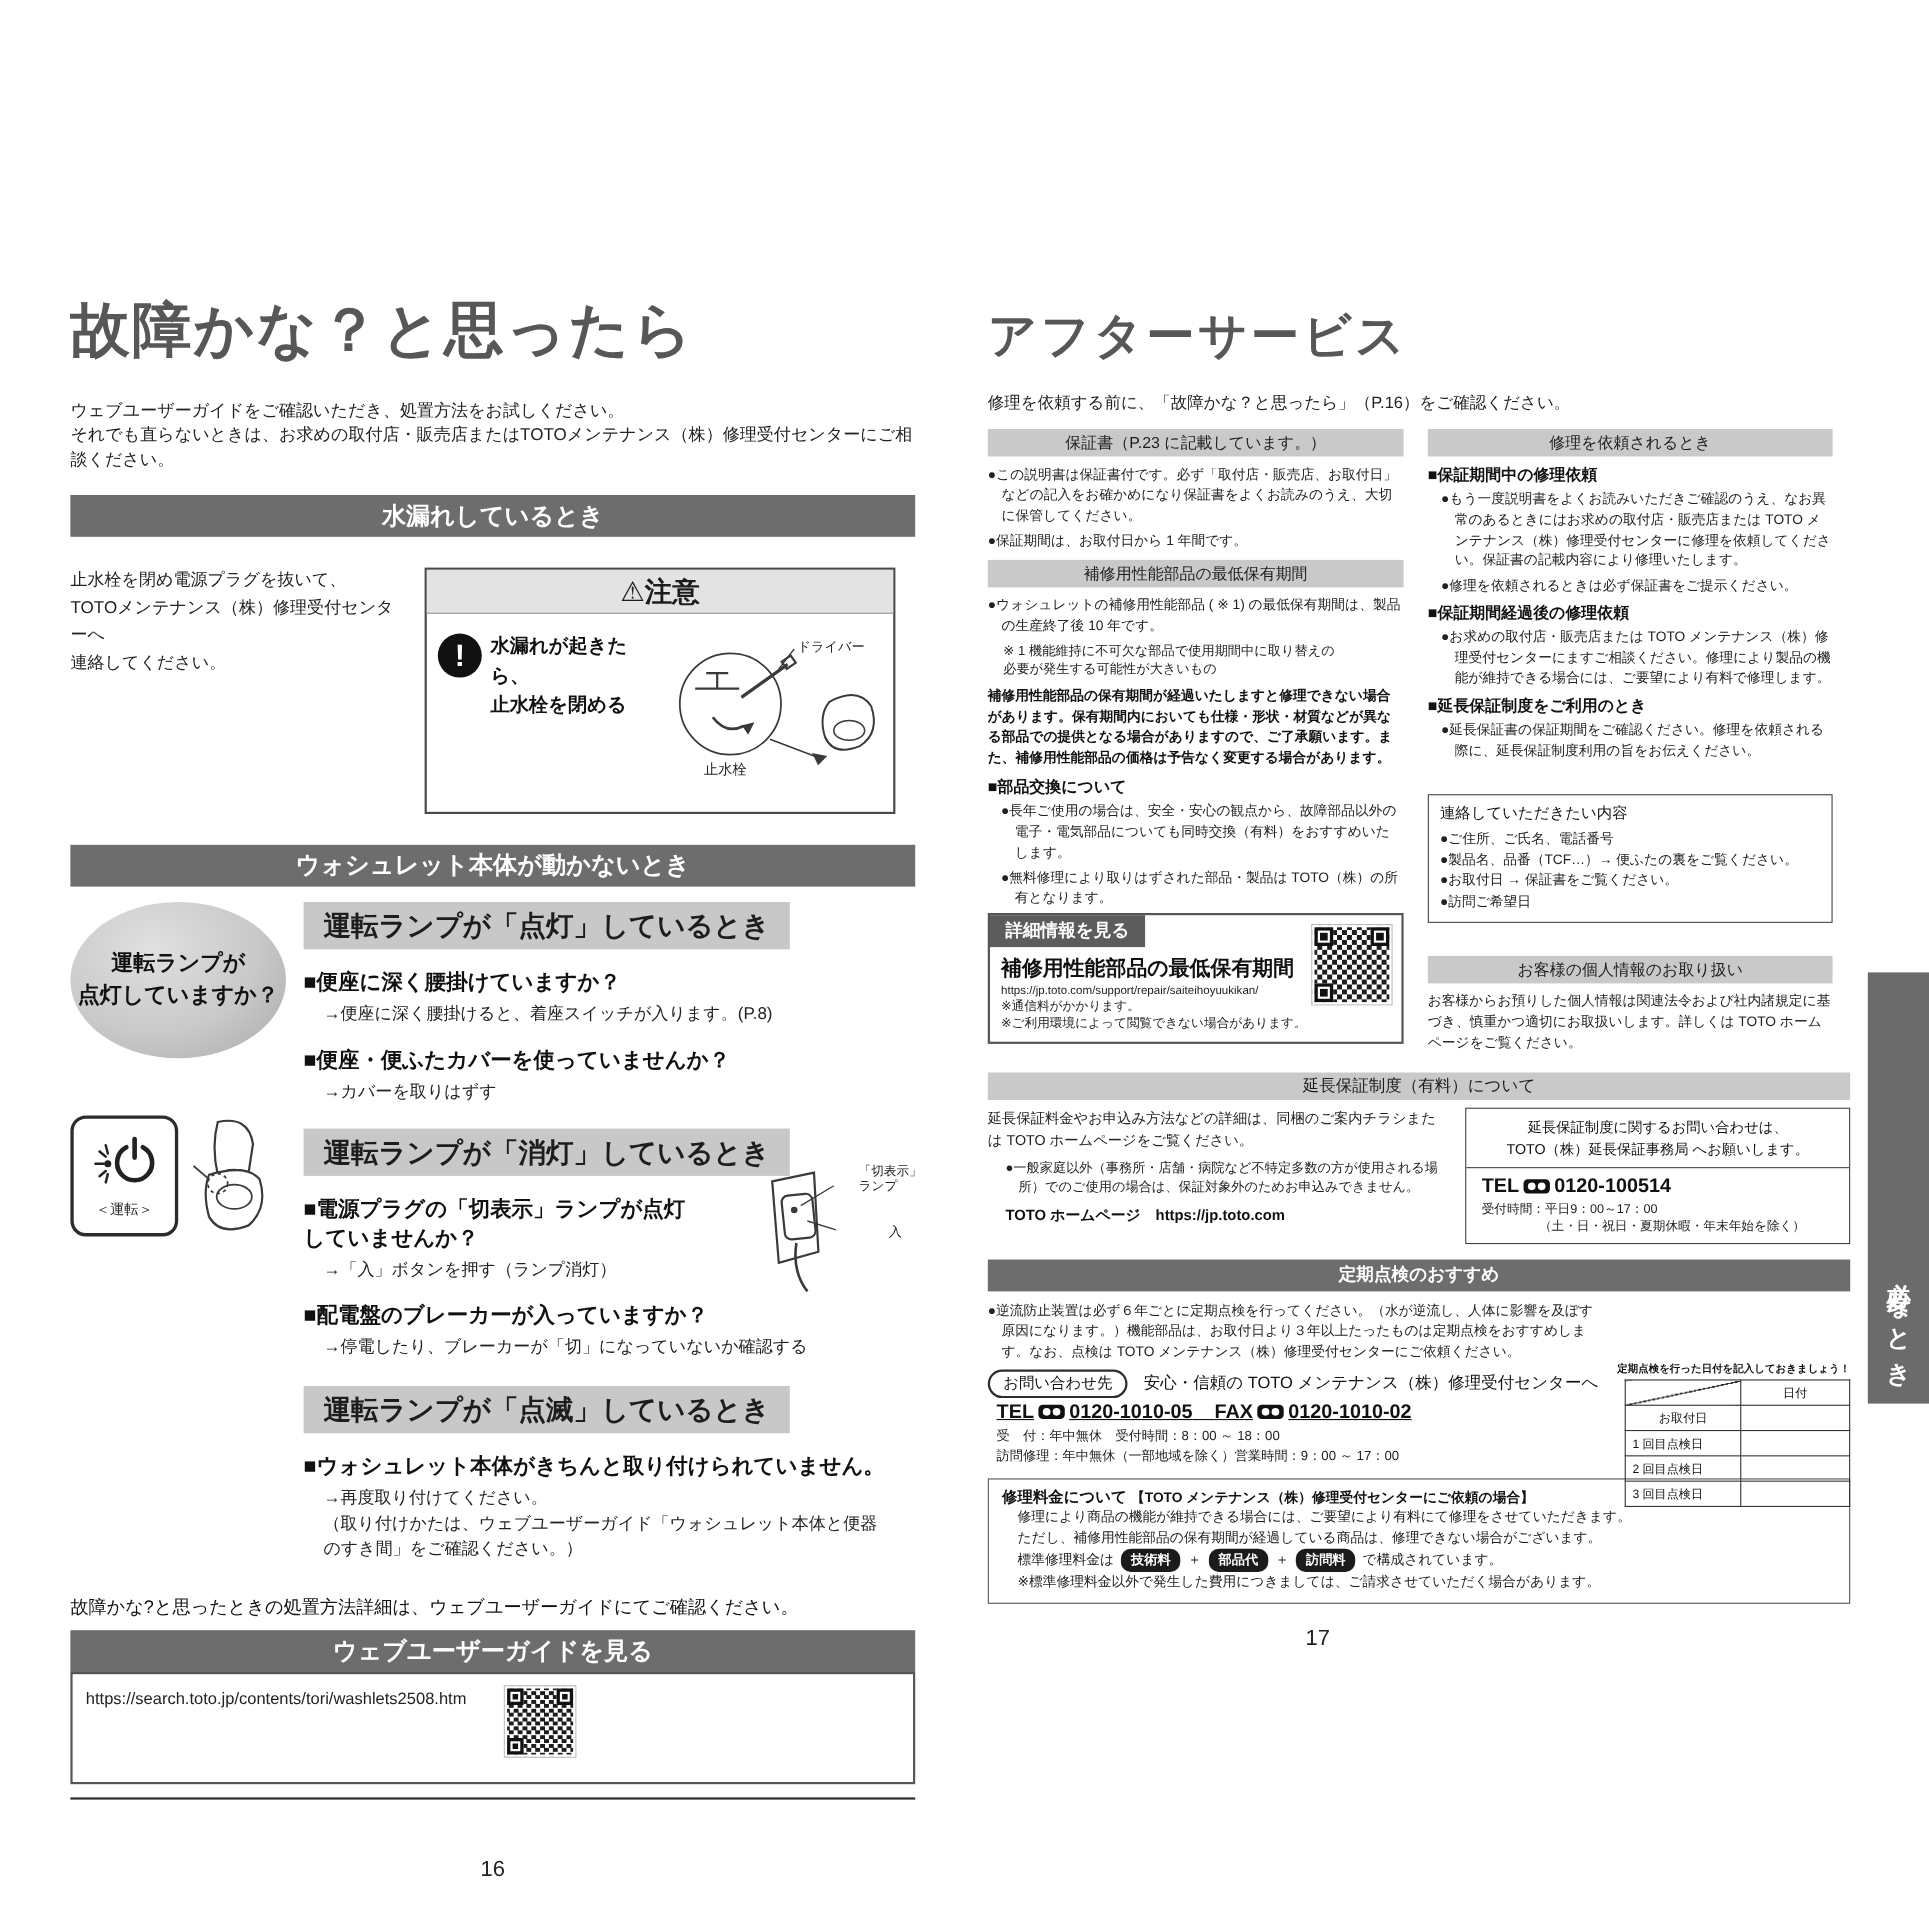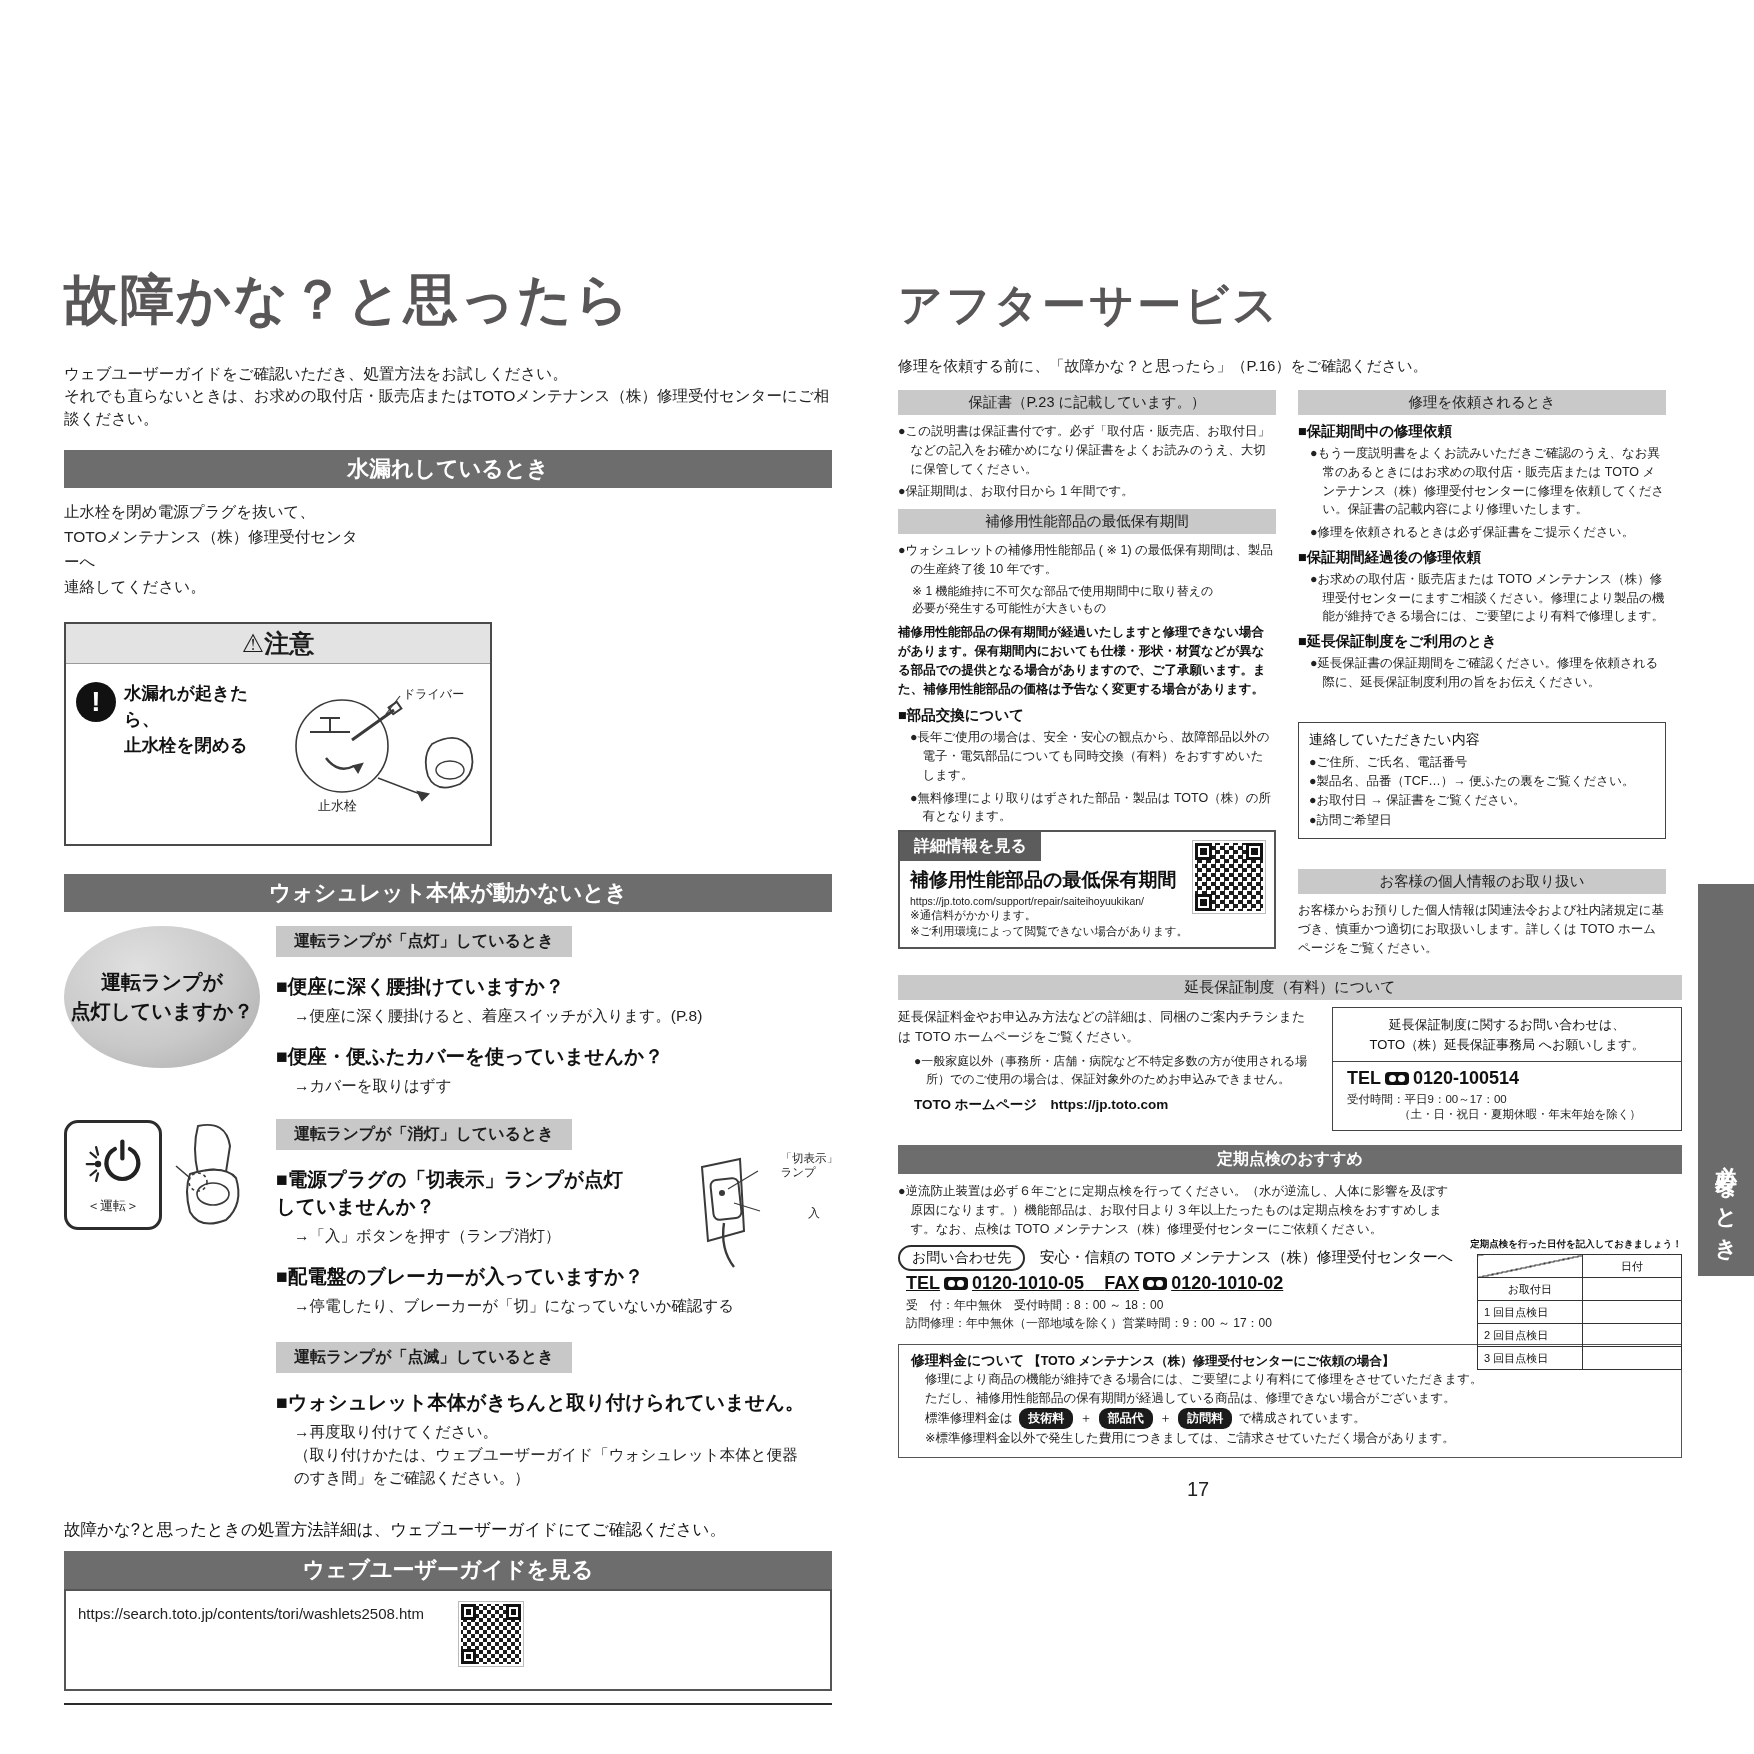--- a/index.html
+++ b/index.html
@@ -3,41 +3,41 @@
 <meta charset="utf-8">
 <style>
   html,body{margin:0;padding:0;background:#fff;}
   .canvas{position:relative;width:1754px;height:1754px;background:#ffffff;overflow:hidden;
           font-family:"Liberation Sans","DejaVu Sans",sans-serif;color:#2e2e2e;}
   .pre{white-space:pre-line;}
 
   
   .bar-dark{background:#6d6d6d;color:#fff;font-weight:bold;text-align:center;}
   .bar-sub{display:inline-block;background:#c8c8c8;color:#1d1d1d;font-weight:bold;
-           padding:5px 18px;font-size:16px;}
+           padding:5px 18px;font-size:25px;}
   .bar-lite{background:#c9c9c9;color:#1d1d1d;text-align:center;font-size:14.5px;
             padding:3px 0;margin:8px 0 7px 0;}
   .hang{padding-left:1em;text-indent:-1em;}
   .qr{position:relative;background:repeating-conic-gradient(#1c1c1c 0% 25%,#ffffff 0% 50%);
       background-size:12.5% 12.5%;border:1px solid #bbb;outline:2px solid #fff;outline-offset:-3px;}
   .qf{position:absolute;width:24%;height:24%;background:#fff;border:3px solid #111;box-sizing:border-box;}
   .qf::after{content:"";position:absolute;inset:2px;background:#111;}
   .qf.tl{top:3%;left:3%;} .qf.tr{top:3%;right:3%;} .qf.bl{bottom:3%;left:3%;}
   .fd{display:inline-flex;align-items:center;gap:2px;background:#111;border-radius:4px;
       padding:3px 4px;margin:0 4px;vertical-align:2px;}
   .fd i{width:7px;height:7px;border-radius:50%;background:#fff;display:block;}
   .badge{display:inline-block;background:#1b1b1b;color:#fff;border-radius:9px;
          padding:1px 9px;font-size:12px;font-weight:bold;margin:0 3px;}
 
   
   .page-l{position:absolute;left:64px;top:264px;width:768px;}
   .pl-title{font-size:54px;font-weight:bold;color:#585656;letter-spacing:2px;margin:0 0 26px 0;}
   .pl-intro{font-size:15.5px;line-height:1.45;margin-bottom:20px;color:#222;}
   .pl-bar{font-size:22px;padding:4px 0;}
-  .leak-row{display:flex;gap:22px;margin-top:12px;min-height:210px;flex-direction:column;}
+  .leak-row{display:flex;gap:22px;margin-top:28px;min-height:210px;}
   .leak-text{width:300px;font-size:15.5px;line-height:1.6;color:#222;}
   .caution-box{width:424px;border:2px solid #4a4a4a;background:#fff;}
   .caution-head{background:#e3e3e3;text-align:center;font-size:25px;font-weight:bold;
                 padding:3px 0;color:#1c1c1c;border-bottom:1px solid #9a9a9a;}
   .caution-body{display:flex;align-items:flex-start;padding:10px 8px 12px 10px;gap:8px;}
   .excl{width:40px;height:40px;border-radius:50%;background:#111;color:#fff;flex:0 0 auto;
         display:flex;align-items:center;justify-content:center;font-size:28px;font-weight:bold;margin-top:8px;}
   .caution-txt{font-size:17.5px;font-weight:bold;line-height:1.5;width:150px;margin-top:6px;color:#111;}
   .nowork{margin-top:28px;}
   .nw-grid{display:flex;gap:14px;margin-top:14px;}

